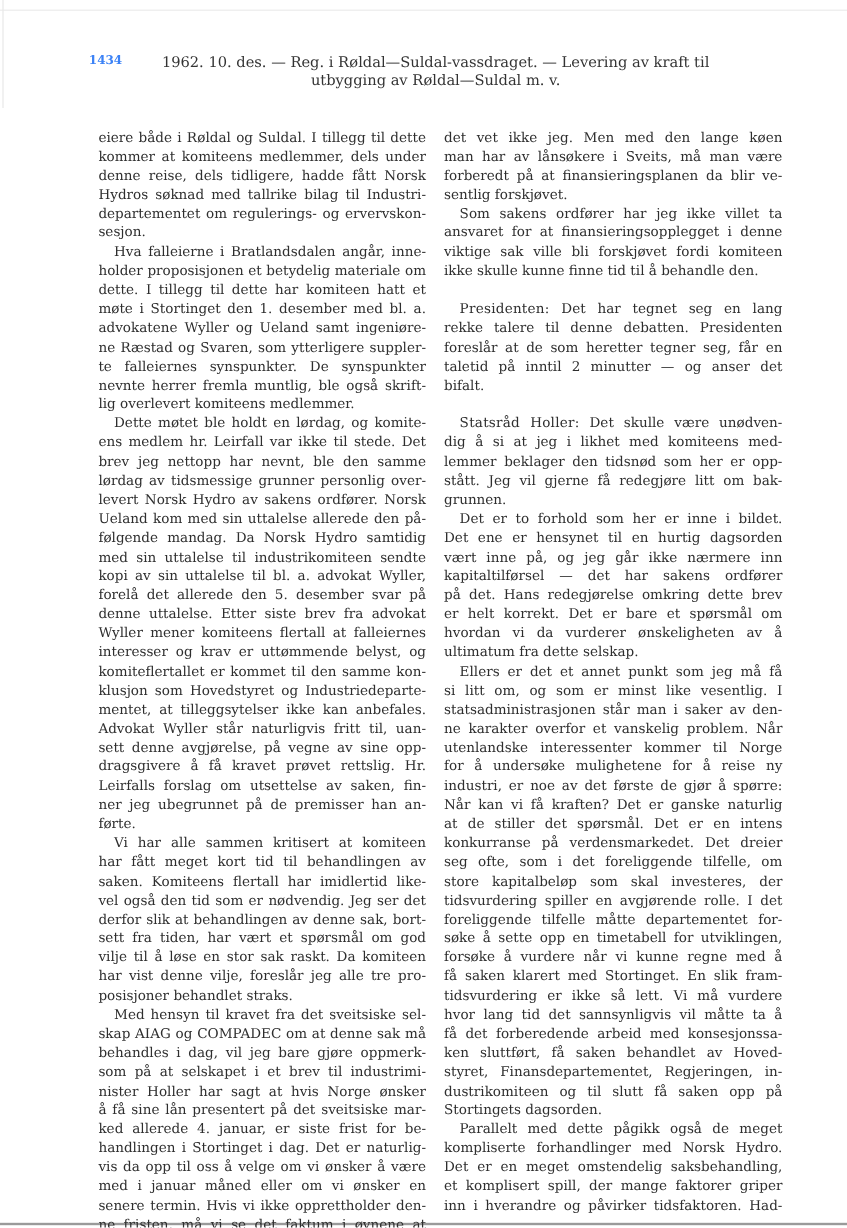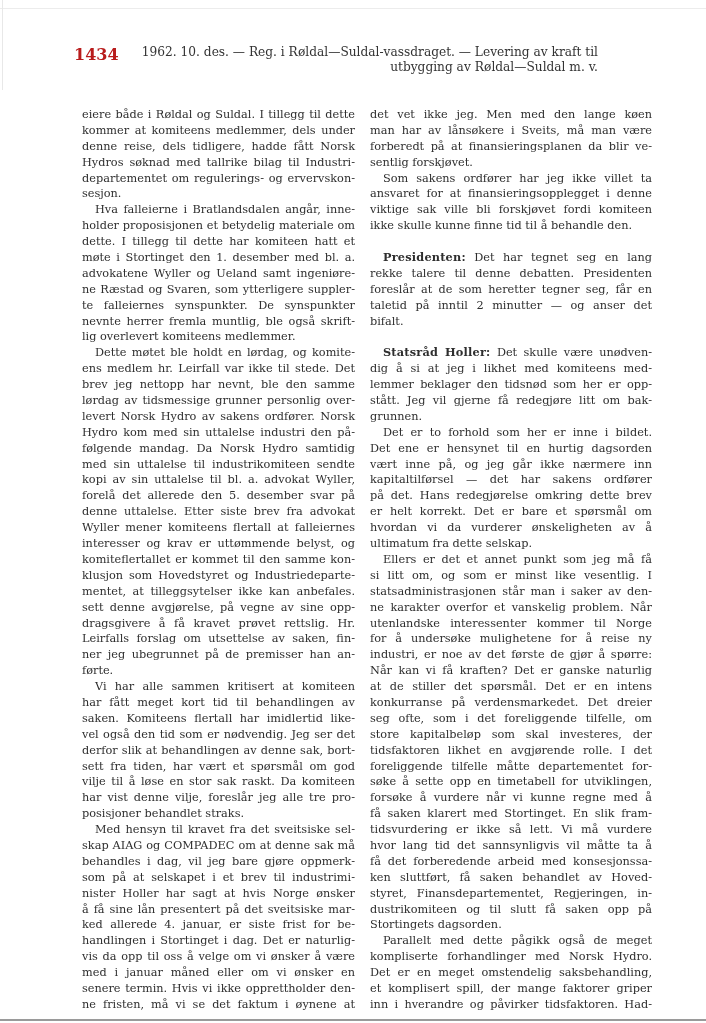--- a/index.html
+++ b/index.html
@@ -12,43 +12,43 @@
     position: absolute; left: 0; top: 8px; width: 706px; height: 1px; background: #ececec;
   }
   .page-edge-left {
     position: absolute; left: 2px; top: 0; width: 1px; height: 90px; background: #e8e8e8;
   }
   .page-edge-bottom {
     position: absolute; left: 0; top: 1019px; width: 706px; height: 2px; background: #9a9a9a;
   }
   .page-number {
     position: absolute; left: 74px; top: 45px;
-    font-size: 16px; font-weight: bold; color: #b91c1c;
+    font-size: 10px; font-weight: bold; color: #3b82f6;
   }
   .running-head {
     position: absolute; left: 128px; top: 45px; width: 470px;
-    font-size: 12.2px; line-height: 15px; color: #333; text-align: right;
+    font-size: 12.2px; line-height: 15px; color: #333; text-align: center;
   }
   .running-head div { white-space: nowrap; }
   .column {
     position: absolute; top: 107px;
     font-size: 11.3px; line-height: 15.9px; color: #2e2e2e;
     text-align: justify;
   }
   .col-left { left: 82px; width: 273px; }
   .col-right { left: 370px; width: 282px; }
   .line {
     display: block; white-space: nowrap;
     text-align: justify; text-align-last: justify;
     height: 15.9px; overflow: visible;
   }
   .line.last { text-align-last: left; }
   .line.indent { padding-left: 13px; }
   .gap { height: 15.9px; }
-  .speaker { font-weight: bold; letter-spacing: 0.2px; margin-top: 45px; }
+  .speaker { font-weight: normal; letter-spacing: 0.2px; margin-top: 45px; }
 </style>
 </head>
 <body>
 
 <div class="page-edge-top"></div>
 <div class="page-edge-left"></div>
 <div class="page-edge-bottom"></div>
 
 <div class="page-number">1434</div>
 
@@ -76,31 +76,32 @@
       <span class="line">te falleiernes synspunkter. De synspunkter</span>
       <span class="line">nevnte herrer fremla muntlig, ble også skrift-</span>
       <span class="line last">lig overlevert komiteens medlemmer.</span>
     </div>
     <div>
       <span class="line indent">Dette møtet ble holdt en lørdag, og komite-</span>
       <span class="line">ens medlem hr. Leirfall var ikke til stede. Det</span>
       <span class="line">brev jeg nettopp har nevnt, ble den samme</span>
       <span class="line">lørdag av tidsmessige grunner personlig over-</span>
       <span class="line">levert Norsk Hydro av sakens ordfører. Norsk</span>
-      <span class="line">Hydro kom med sin uttalelse industri den på-</span>
+      <span class="line">Ueland kom med sin uttalelse allerede den på-</span>
       <span class="line">følgende mandag. Da Norsk Hydro samtidig</span>
       <span class="line">med sin uttalelse til industrikomiteen sendte</span>
       <span class="line">kopi av sin uttalelse til bl. a. advokat Wyller,</span>
       <span class="line">forelå det allerede den 5. desember svar på</span>
       <span class="line">denne uttalelse. Etter siste brev fra advokat</span>
       <span class="line">Wyller mener komiteens flertall at falleiernes</span>
       <span class="line">interesser og krav er uttømmende belyst, og</span>
       <span class="line">komiteflertallet er kommet til den samme kon-</span>
       <span class="line">klusjon som Hovedstyret og Industriedeparte-</span>
       <span class="line">mentet, at tilleggsytelser ikke kan anbefales.</span>
+      <span class="line">Advokat Wyller står naturligvis fritt til, uan-</span>
       <span class="line">sett denne avgjørelse, på vegne av sine opp-</span>
       <span class="line">dragsgivere å få kravet prøvet rettslig. Hr.</span>
       <span class="line">Leirfalls forslag om utsettelse av saken, fin-</span>
       <span class="line">ner jeg ubegrunnet på de premisser han an-</span>
       <span class="line last">førte.</span>
     </div>
     <div>
       <span class="line indent">Vi har alle sammen kritisert at komiteen</span>
       <span class="line">har fått meget kort tid til behandlingen av</span>
       <span class="line">saken. Komiteens flertall har imidlertid like-</span>
@@ -171,21 +172,21 @@
       <span class="line">statsadministrasjonen står man i saker av den-</span>
       <span class="line">ne karakter overfor et vanskelig problem. Når</span>
       <span class="line">utenlandske interessenter kommer til Norge</span>
       <span class="line">for å undersøke mulighetene for å reise ny</span>
       <span class="line">industri, er noe av det første de gjør å spørre:</span>
       <span class="line">Når kan vi få kraften? Det er ganske naturlig</span>
       <span class="line">at de stiller det spørsmål. Det er en intens</span>
       <span class="line">konkurranse på verdensmarkedet. Det dreier</span>
       <span class="line">seg ofte, som i det foreliggende tilfelle, om</span>
       <span class="line">store kapitalbeløp som skal investeres, der</span>
-      <span class="line">tidsfaktoren likhet en avgjørende rolle. I det</span>
+      <span class="line">tidsvurdering spiller en avgjørende rolle. I det</span>
       <span class="line">foreliggende tilfelle måtte departementet for-</span>
       <span class="line">søke å sette opp en timetabell for utviklingen,</span>
       <span class="line">forsøke å vurdere når vi kunne regne med å</span>
       <span class="line">få saken klarert med Stortinget. En slik fram-</span>
       <span class="line">tidsvurdering er ikke så lett. Vi må vurdere</span>
       <span class="line">hvor lang tid det sannsynligvis vil måtte ta å</span>
       <span class="line">få det forberedende arbeid med konsesjonssa-</span>
       <span class="line">ken sluttført, få saken behandlet av Hoved-</span>
       <span class="line">styret, Finansdepartementet, Regjeringen, in-</span>
       <span class="line">dustrikomiteen og til slutt få saken opp på</span>

